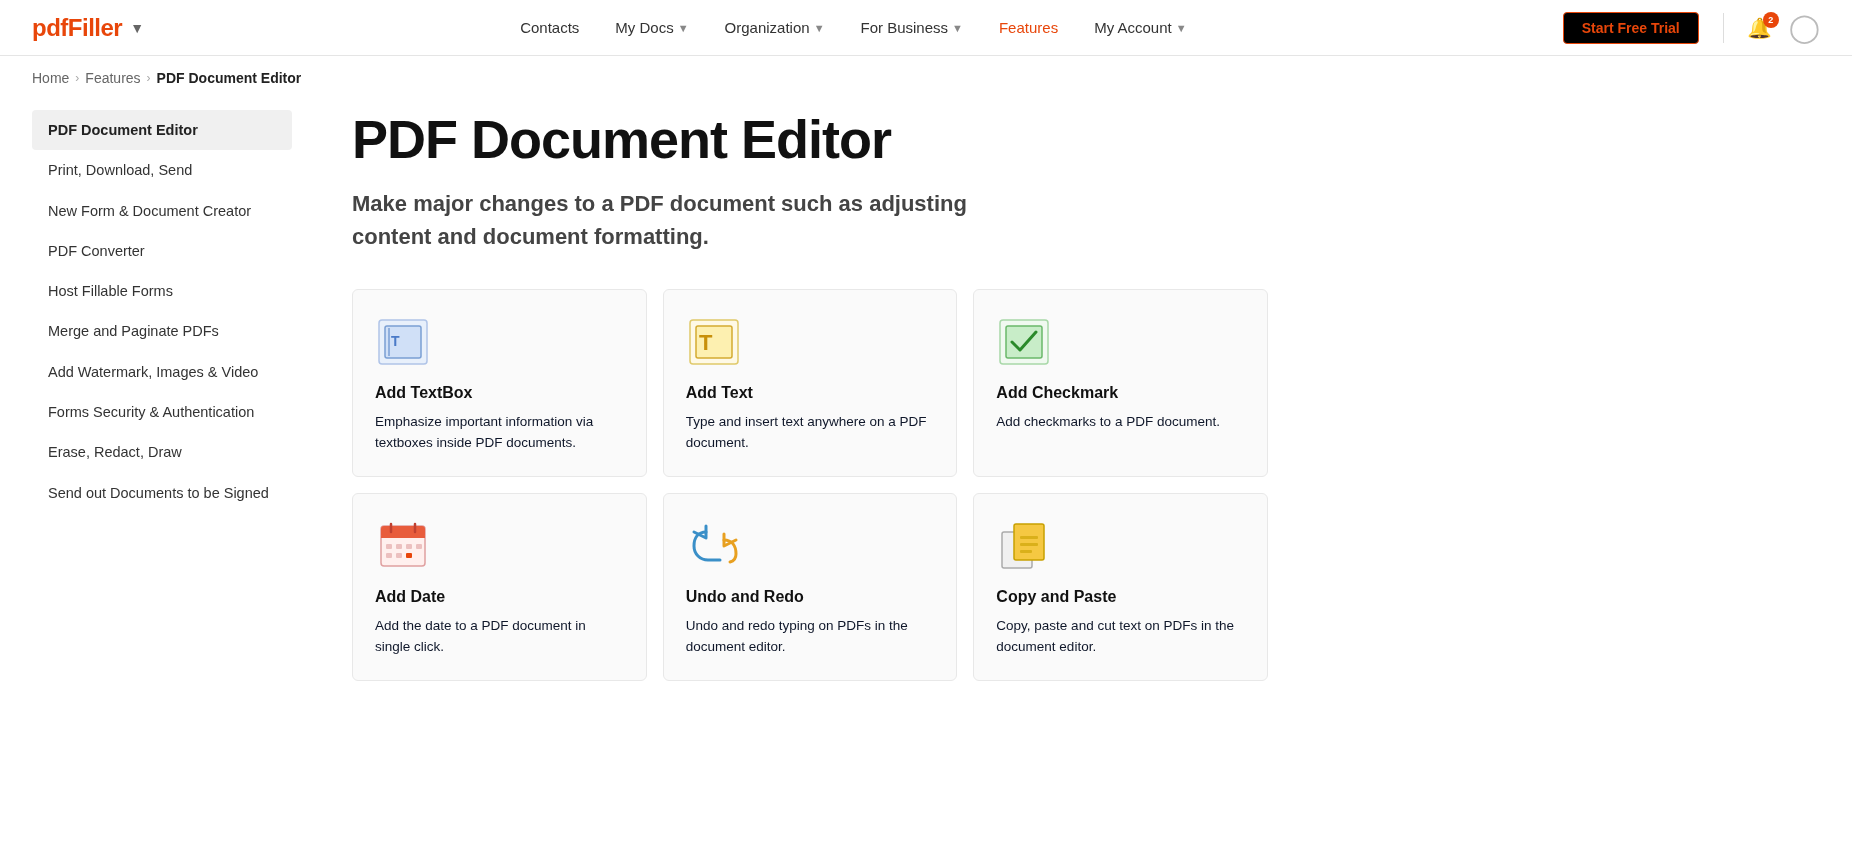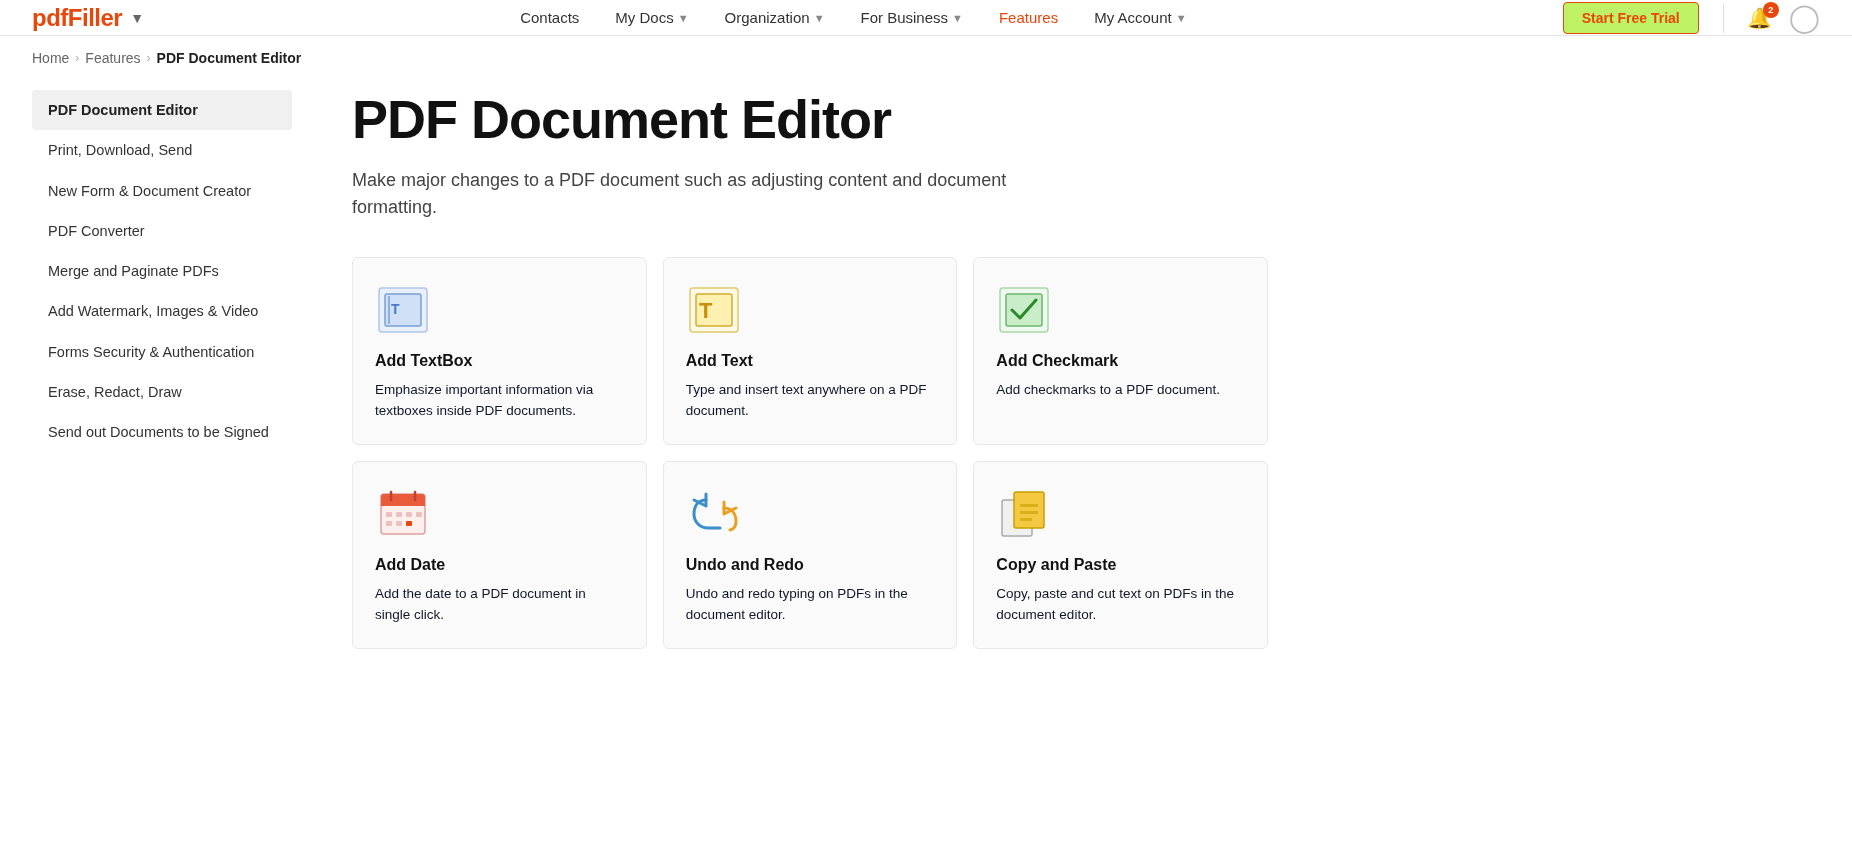--- a/index.html
+++ b/index.html
@@ -1,35 +1,35 @@
 <!DOCTYPE html>
 <html><head>
   <meta charset="utf-8">
   <style>
     * { margin: 0; padding: 0; box-sizing: border-box; }
     body { font-family: -apple-system, BlinkMacSystemFont, 'Segoe UI', Arial, sans-serif; background: #fff; color: #222; font-size: 15px; }
 
     
     .header {
       display: flex; align-items: center; justify-content: space-between;
-      padding: 0 32px; height: 36px; border-bottom: 1px solid #e5e5e5;
+      padding: 0 32px; height: 56px; border-bottom: 1px solid #e5e5e5;
       position: sticky; top: 0; background: #fff; z-index: 100;
     }
     .header-left { display: flex; align-items: center; gap: 6px; }
     .logo-text { font-size: 24px; font-weight: 700; color: #e8460a; letter-spacing: -0.5px; }
     .logo-pdf { color: #e8460a; }
     .logo-filler { color: #e8460a; }
     .header-chevron { color: #666; font-size: 14px; margin-left: 2px; }
     .header-nav { display: flex; align-items: center; gap: 36px; }
     .nav-item { color: #333; text-decoration: none; font-size: 15px; cursor: pointer; display: flex; align-items: center; gap: 4px; }
     .nav-item.active { color: #e8460a; }
     .nav-chevron { font-size: 11px; color: #888; }
     .header-right { display: flex; align-items: center; gap: 16px; }
     .start-trial-btn {
-      border: 1.5px solid #e8460a; color: #e8460a; background: #bef264;
+      border: 1.5px solid #e8460a; color: #e8460a; background: #000000;
       padding: 7px 18px; border-radius: 4px; font-size: 14px; font-weight: 600;
       cursor: pointer;
     }
     .notification-icon { position: relative; cursor: pointer; font-size: 20px; color: #555; }
     .notif-badge {
       position: absolute; top: -4px; right: -6px;
       background: #e8460a; color: #fff; border-radius: 50%;
       font-size: 9px; width: 16px; height: 16px; display: flex; align-items: center; justify-content: center;
       font-weight: 700;
     }
@@ -57,21 +57,21 @@
       padding: 10px 16px; font-size: 14.5px; color: #333;
       cursor: pointer; border-radius: 4px; line-height: 1.4;
     }
     .sidebar-item.active {
       background: #f0f0f0; font-weight: 600; color: #222;
     }
 
     
     .content { flex: 1; padding-top: 10px; }
     .page-title { font-size: 54px; font-weight: 900; color: #111; line-height: 1.1; margin-bottom: 18px; letter-spacing: -1px; }
-    .page-subtitle { font-size: 18px; color: #444; line-height: 1.5; margin-bottom: 36px; max-width: 700px; }
+    .page-subtitle { font-size: 22px; color: #444; line-height: 1.5; margin-bottom: 36px; max-width: 700px; font-weight: bold; }
 
     
     .feature-grid {
       display: grid; grid-template-columns: repeat(3, 1fr);
       gap: 16px;
     }
     .feature-card {
       border: 1px solid #e8e8e8; border-radius: 6px;
       padding: 24px 22px 22px 22px; background: #fafafa;
     }
@@ -128,20 +128,21 @@
   <span class="breadcrumb-current">PDF Document Editor</span>
 </nav>
 
 <div class="main-layout">
 
   <aside class="sidebar">
     <div class="sidebar-item active">PDF Document Editor</div>
     <div class="sidebar-item">Print, Download, Send</div>
     <div class="sidebar-item">New Form &amp; Document Creator</div>
     <div class="sidebar-item">PDF Converter</div>
+    <div class="sidebar-item">Host Fillable Forms</div>
     <div class="sidebar-item">Merge and Paginate PDFs</div>
     <div class="sidebar-item">Add Watermark, Images &amp; Video</div>
     <div class="sidebar-item">Forms Security &amp; Authentication</div>
     <div class="sidebar-item">Erase, Redact, Draw</div>
     <div class="sidebar-item">Send out Documents to be Signed</div>
   </aside>
 
   <main class="content">
     <h1 class="page-title">PDF Document Editor</h1>
     <p class="page-subtitle">Make major changes to a PDF document such as adjusting content and document formatting.</p>

